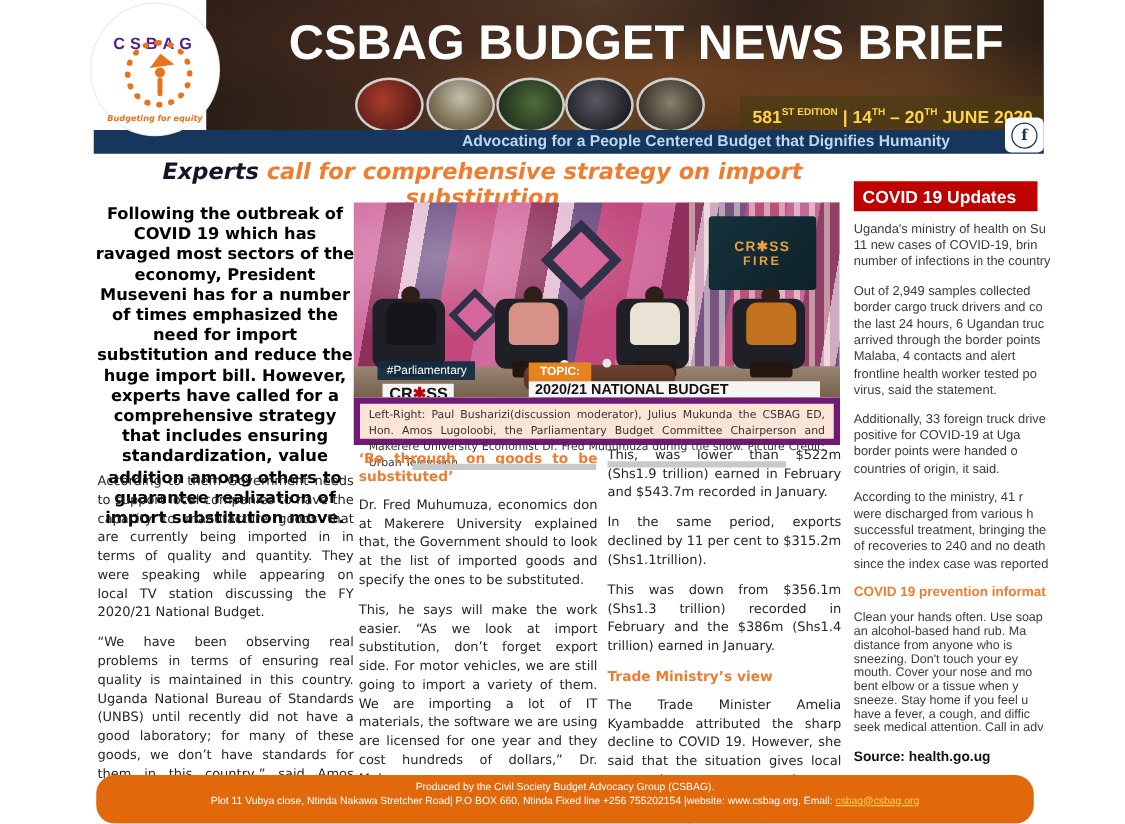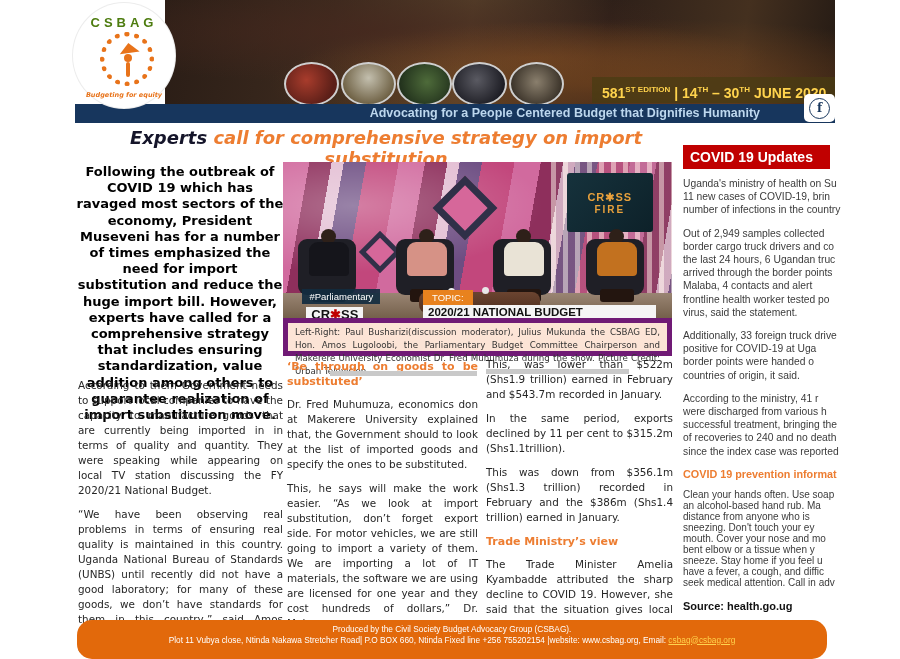--- a/index.html
+++ b/index.html
@@ -33,22 +33,22 @@
     line-height:19px;text-align:right;padding-right:75px;box-sizing:border-box;}
   .fb-wrap{position:absolute;left:804px;top:94px;width:31px;height:28px;background:#fff;
     border-radius:5px;display:flex;align-items:center;justify-content:center;}
   .fb-circle{width:19px;height:19px;border:1.5px solid #17365D;border-radius:50%;
     color:#17365D;font-family:"DejaVu Serif",serif;font-weight:bold;font-size:12px;
     text-align:center;line-height:18px;}
 
   
   .logo{position:absolute;left:73px;top:3px;width:102px;height:105px;border-radius:50%;
     background:#fff;box-shadow:0 0 0 1px #ececec;z-index:5;text-align:center;}
-  .logo-name{position:absolute;top:12px;left:0;right:0;font-family:"Liberation Sans",sans-serif;
-    font-weight:bold;font-size:13px;letter-spacing:4px;color:#4d7c0f;}
+  .logo-name{position:absolute;top:24px;left:0;right:0;font-family:"Liberation Sans",sans-serif;
+    font-weight:bold;font-size:13px;letter-spacing:4px;color:#4c1d95;}
   .wreath{position:absolute;left:27px;top:29px;width:44px;height:44px;border:5px dotted #E8731A;
     border-radius:50%;}
   .roof{position:absolute;left:14px;top:6px;width:0;height:0;border-left:10px solid transparent;
     border-right:10px solid transparent;border-bottom:10px solid #E8731A;transform:rotate(-8deg);}
   .person-head{position:absolute;left:19px;top:17px;width:8px;height:8px;border-radius:50%;background:#E8731A;}
   .person-body{position:absolute;left:21px;top:25px;width:4px;height:15px;background:#E8731A;border-radius:2px;}
   .logo-tag{position:absolute;bottom:9px;left:0;right:0;font-size:6.5px;font-style:italic;
     color:#E8731A;font-weight:bold;}
 
   
@@ -105,21 +105,21 @@
   .f1{left:5%;}  .f1 .body{background:#15151b;}
   .f2{left:30%;} .f2 .body{background:#d69286;}
   .f3{left:55%;} .f3 .body{background:#e9e3d6;}
   .f4{left:79%;} .f4 .body{background:#c2711f;}
   .hashtag{position:absolute;left:5%;bottom:14px;background:rgba(18,44,64,.92);color:#fff;
     font-size:9.5px;padding:2px 7px;font-family:"Liberation Sans",sans-serif;}
   .crosscut{position:absolute;left:6%;bottom:0;height:11px;overflow:hidden;background:#f4f4f4;
     color:#111;font-weight:bold;font-size:13px;line-height:15px;padding:0 5px;
     font-family:"Liberation Sans",sans-serif;}
   .star{color:#C00000;}
-  .topic-l{position:absolute;left:36%;bottom:13px;background:#E8821E;color:#fff;font-weight:normal;
+  .topic-l{position:absolute;left:36%;bottom:13px;background:#E8821E;color:#fff;font-weight:bold;
     font-size:9.5px;padding:2px 9px;font-family:"Liberation Sans",sans-serif;}
   .topic-v{position:absolute;left:36%;right:4%;bottom:0;height:13px;background:#f5f5f5;
     color:#111;font-weight:bold;font-size:11.5px;line-height:14px;padding-left:5px;overflow:hidden;
     font-family:"Liberation Sans",sans-serif;}
   .caption{position:absolute;left:283px;top:318px;width:389px;height:38px;box-sizing:border-box;
     background:#FCE4D6;border:5px solid #701a75;padding:3px 7px;font-size:8.7px;line-height:13px;
     text-align:justify;color:#333;}
 
   
   .sidebar{position:absolute;left:683px;top:133px;width:230px;
@@ -138,26 +138,27 @@
     color:#ffffff;text-align:center;font-size:8.3px;line-height:10.5px;
     font-family:"Liberation Sans",sans-serif;padding-top:4px;box-sizing:border-box;border-radius:15px;}
   .footer a{color:#FFD34D;text-decoration:underline;}
 </style>
 </head>
 <body>
 
 <div class="page">
 
   <div class="header-img">
+    <div class="big-title">CSBAG BUDGET NEWS BRIEF</div>
     <div class="thumb t1"></div>
     <div class="thumb t2"></div>
     <div class="thumb t3"></div>
     <div class="thumb t4"></div>
     <div class="thumb t5"></div>
-    <div class="edition"><span>581</span><span class="sup">ST EDITION</span><span> | 14</span><span class="sup">TH</span><span> – 30</span><span class="sup">TH</span><span> JUNE 2020</span></div>
+    <div class="edition"><span>581</span><span class="sup">ST EDITION</span><span> | 14</span><span class="sup">TH</span><span> – 20</span><span class="sup">TH</span><span> JUNE 2020</span></div>
   </div>
 
   <div class="teal-bar"><span>Advocating for a People Centered Budget that Dignifies Humanity</span></div>
 
   <div class="fb-wrap">
     <div class="fb-circle">f</div>
   </div>
 
   <div class="logo">
     <div class="logo-name">CSBAG</div>

